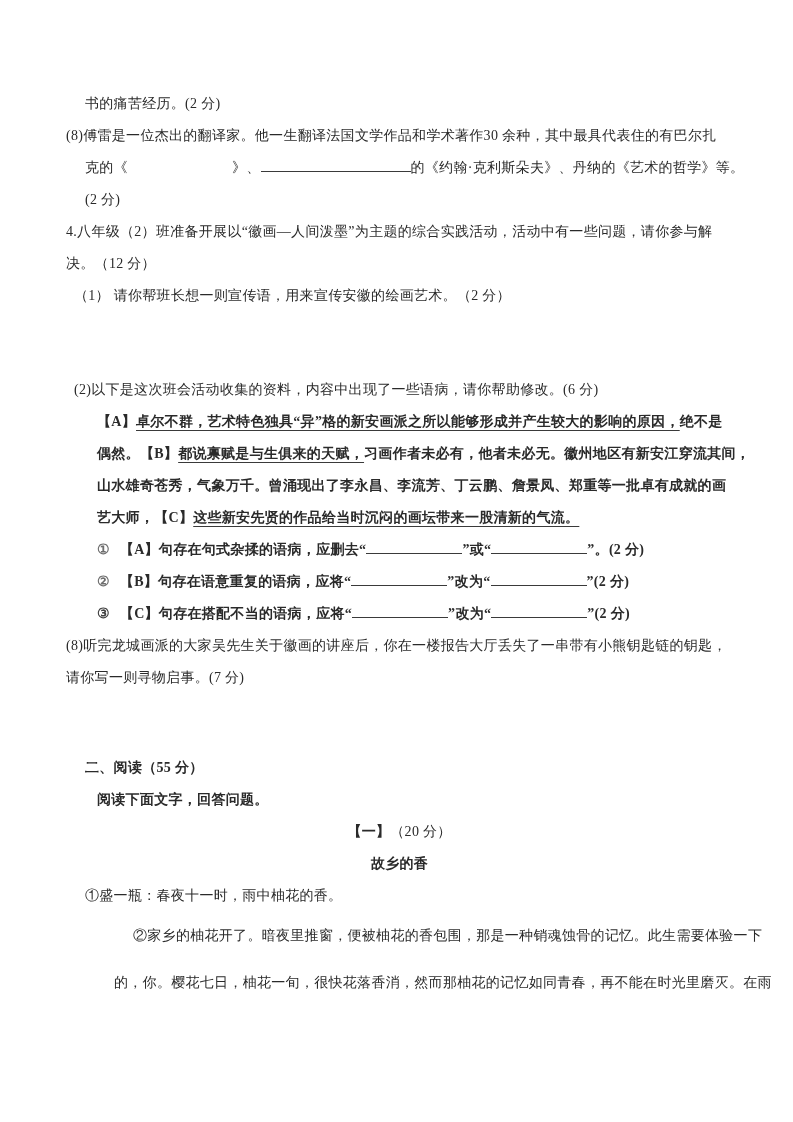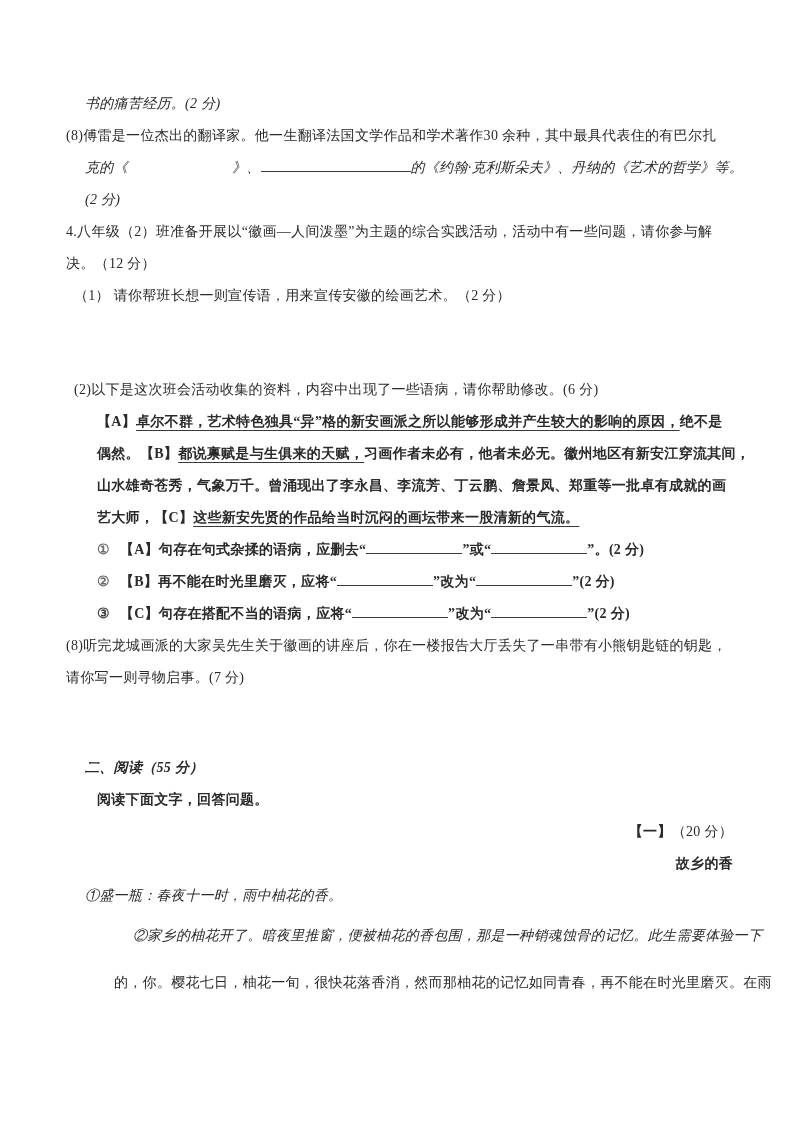--- a/index.html
+++ b/index.html
@@ -19,23 +19,23 @@
     box-sizing: border-box;
     padding: 88px 60px 0 66px;
     overflow: hidden;
   }
   .line {
     line-height: 32px;
     white-space: nowrap;
   }
   .line.tall { line-height: 47px; margin-left: 48px; }
   .ind-sm { padding-left: 8px; }   
-  .ind-md { padding-left: 19px; font-style: italic; }  
+  .ind-md { padding-left: 19px; }  
   .ind-lg { padding-left: 31px; font-weight: bold; }  
-  .center { text-align: right; white-space: nowrap; }
+  .center { text-align: center; white-space: nowrap; }
   .bold { font-weight: 700; }
   .u {
     text-decoration: underline;
     text-underline-offset: 4px;
     text-decoration-color: #3a3a3a;
     text-decoration-thickness: 1px;
   }
   .blank {
     display: inline-block;
     width: 96px;
@@ -87,21 +87,21 @@
   </div>
   <div class="line ind-lg">山水雄奇苍秀，气象万千。曾涌现出了李永昌、李流芳、丁云鹏、詹景凤、郑重等一批卓有成就的画</div>
   <div class="line ind-lg">
     <span>艺大师，【C】</span><span class="u">这些新安先贤的作品给当时沉闷的画坛带来一股清新的气流。</span>
   </div>
 
   <div class="line ind-lg">
     <span class="marker">①</span><span>【A】句存在句式杂揉的语病，应删去“</span><span class="blank"></span><span>”或“</span><span class="blank"></span><span>”。(2 分)</span>
   </div>
   <div class="line ind-lg">
-    <span class="marker">②</span><span>【B】再不能在时光里磨灭，应将“</span><span class="blank"></span><span>”改为“</span><span class="blank"></span><span>”(2 分)</span>
+    <span class="marker">②</span><span>【B】句存在语意重复的语病，应将“</span><span class="blank"></span><span>”改为“</span><span class="blank"></span><span>”(2 分)</span>
   </div>
   <div class="line ind-lg">
     <span class="marker dark">③</span><span>【C】句存在搭配不当的语病，应将“</span><span class="blank"></span><span>”改为“</span><span class="blank"></span><span>”(2 分)</span>
   </div>
 
   <div class="line">(8)听完龙城画派的大家吴先生关于徽画的讲座后，你在一楼报告大厅丢失了一串带有小熊钥匙链的钥匙，</div>
   <div class="line">请你写一则寻物启事。(7 分)</div>
 
   <div class="spacer-answer-2"></div>
 

